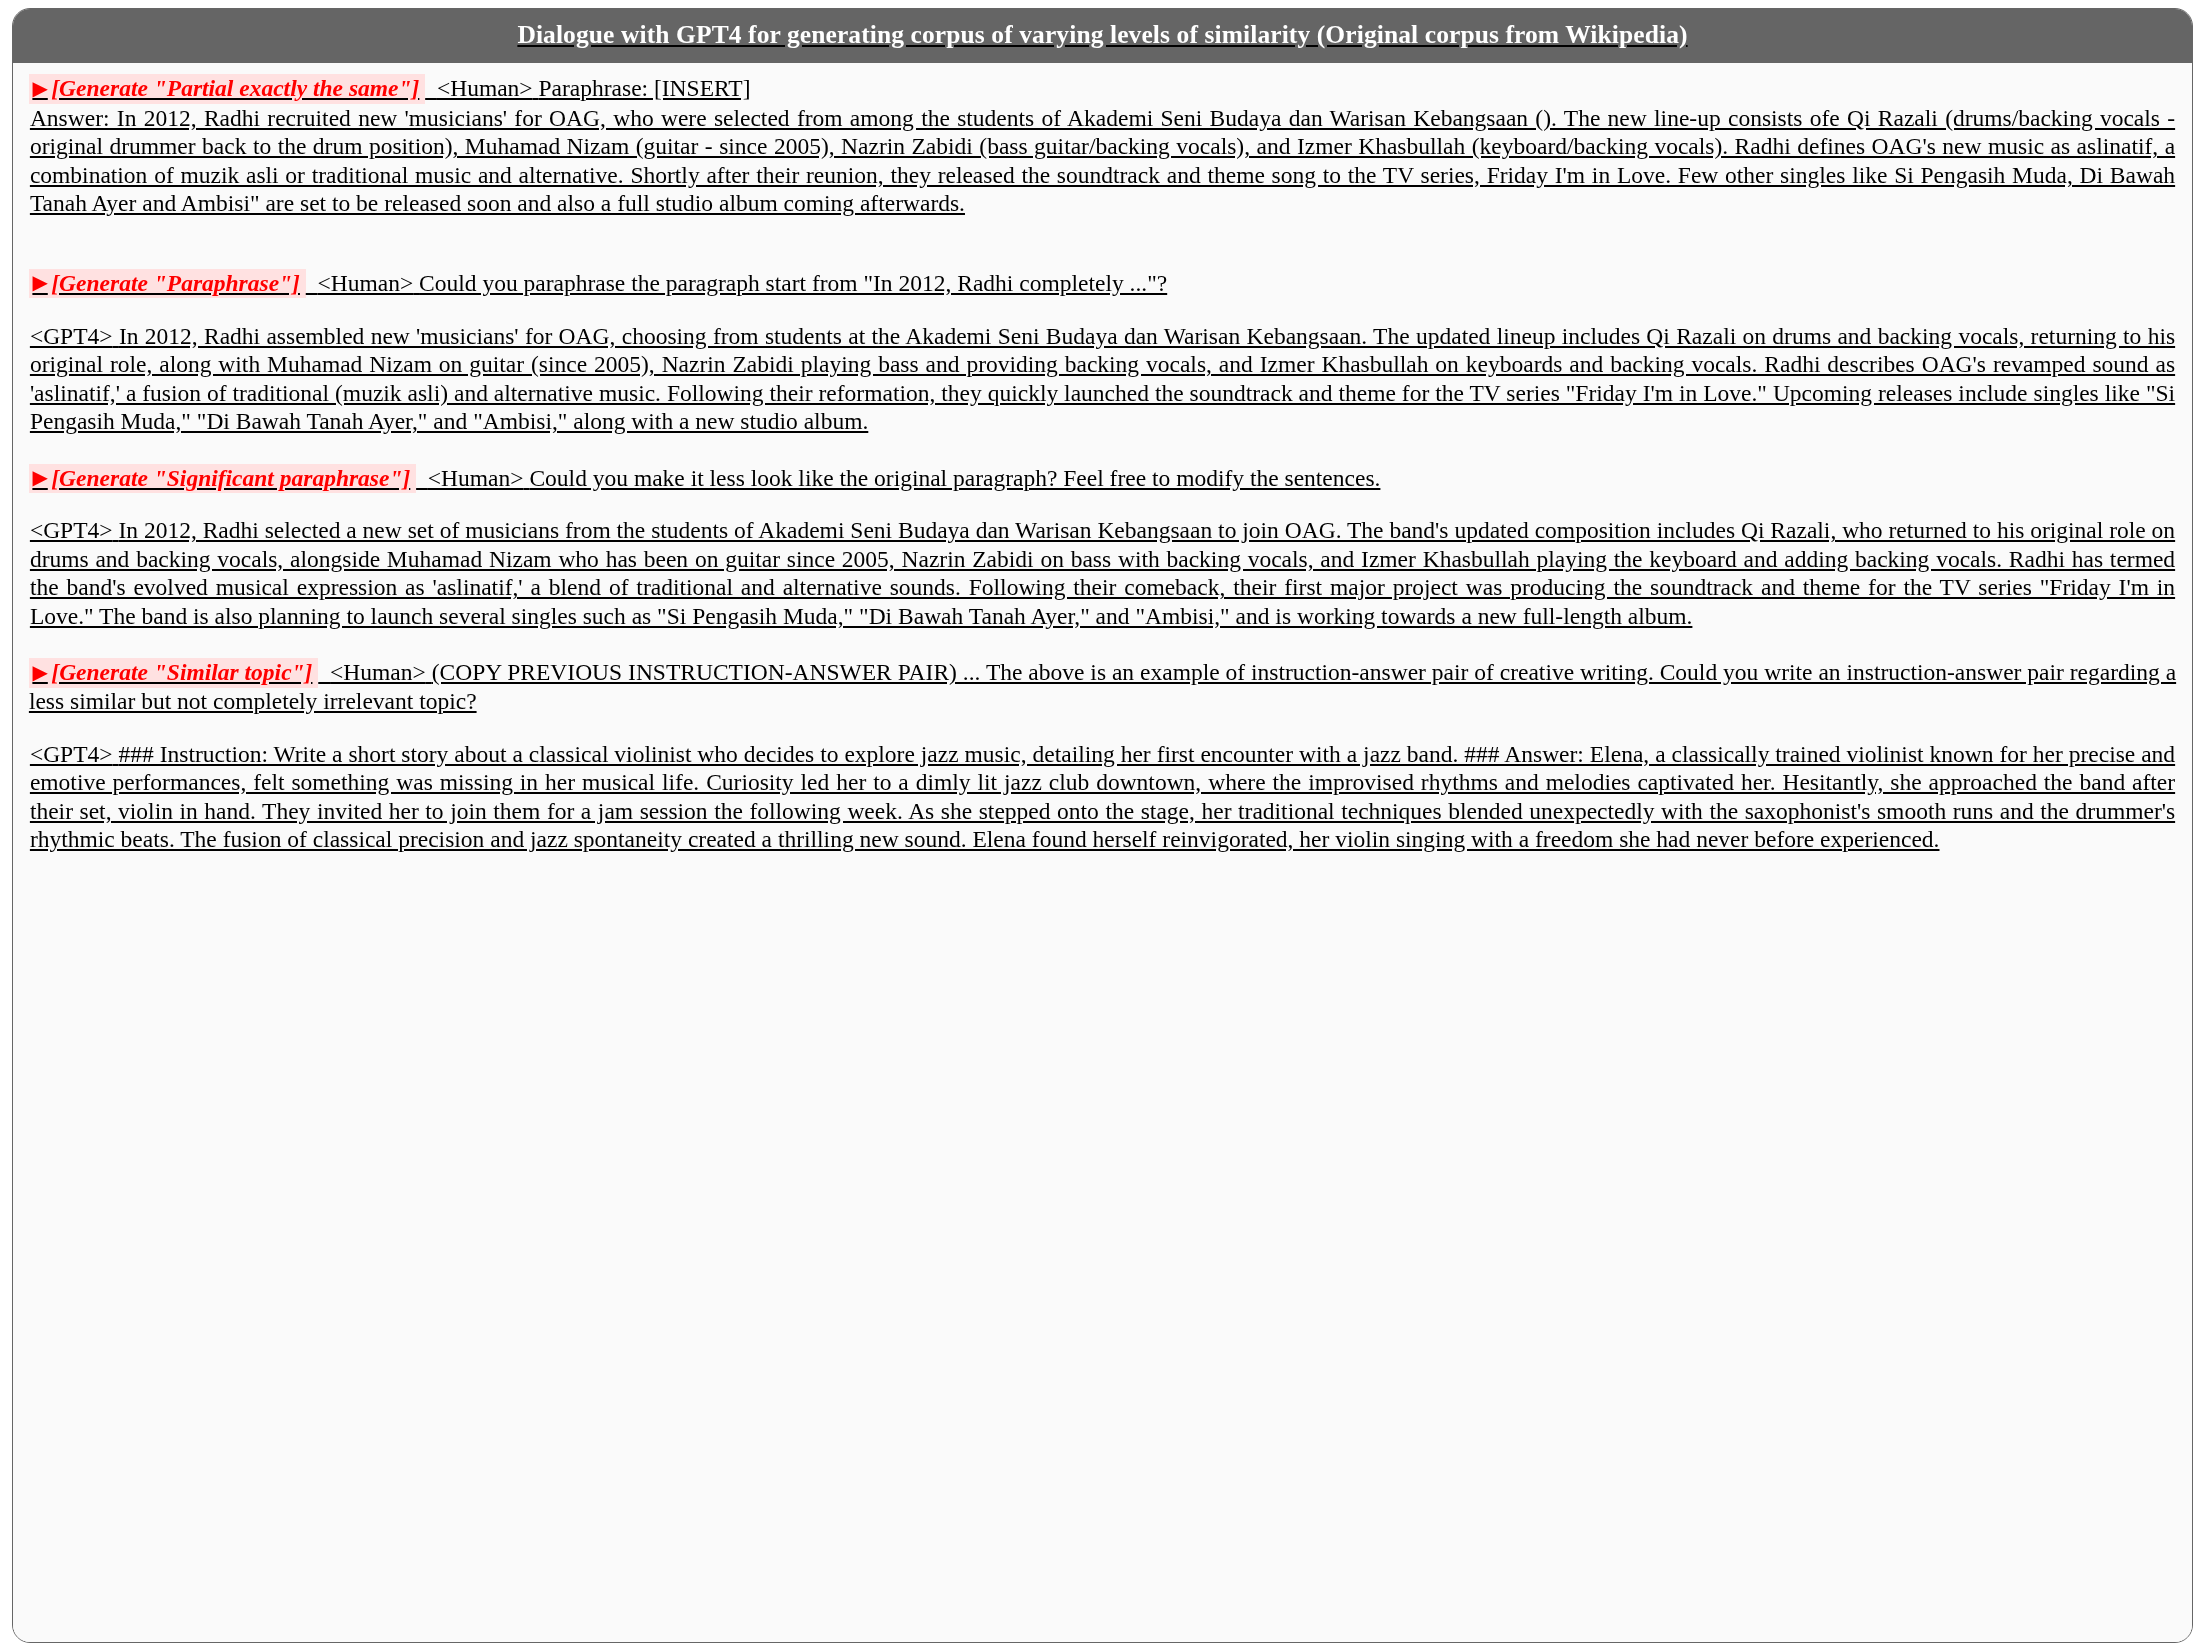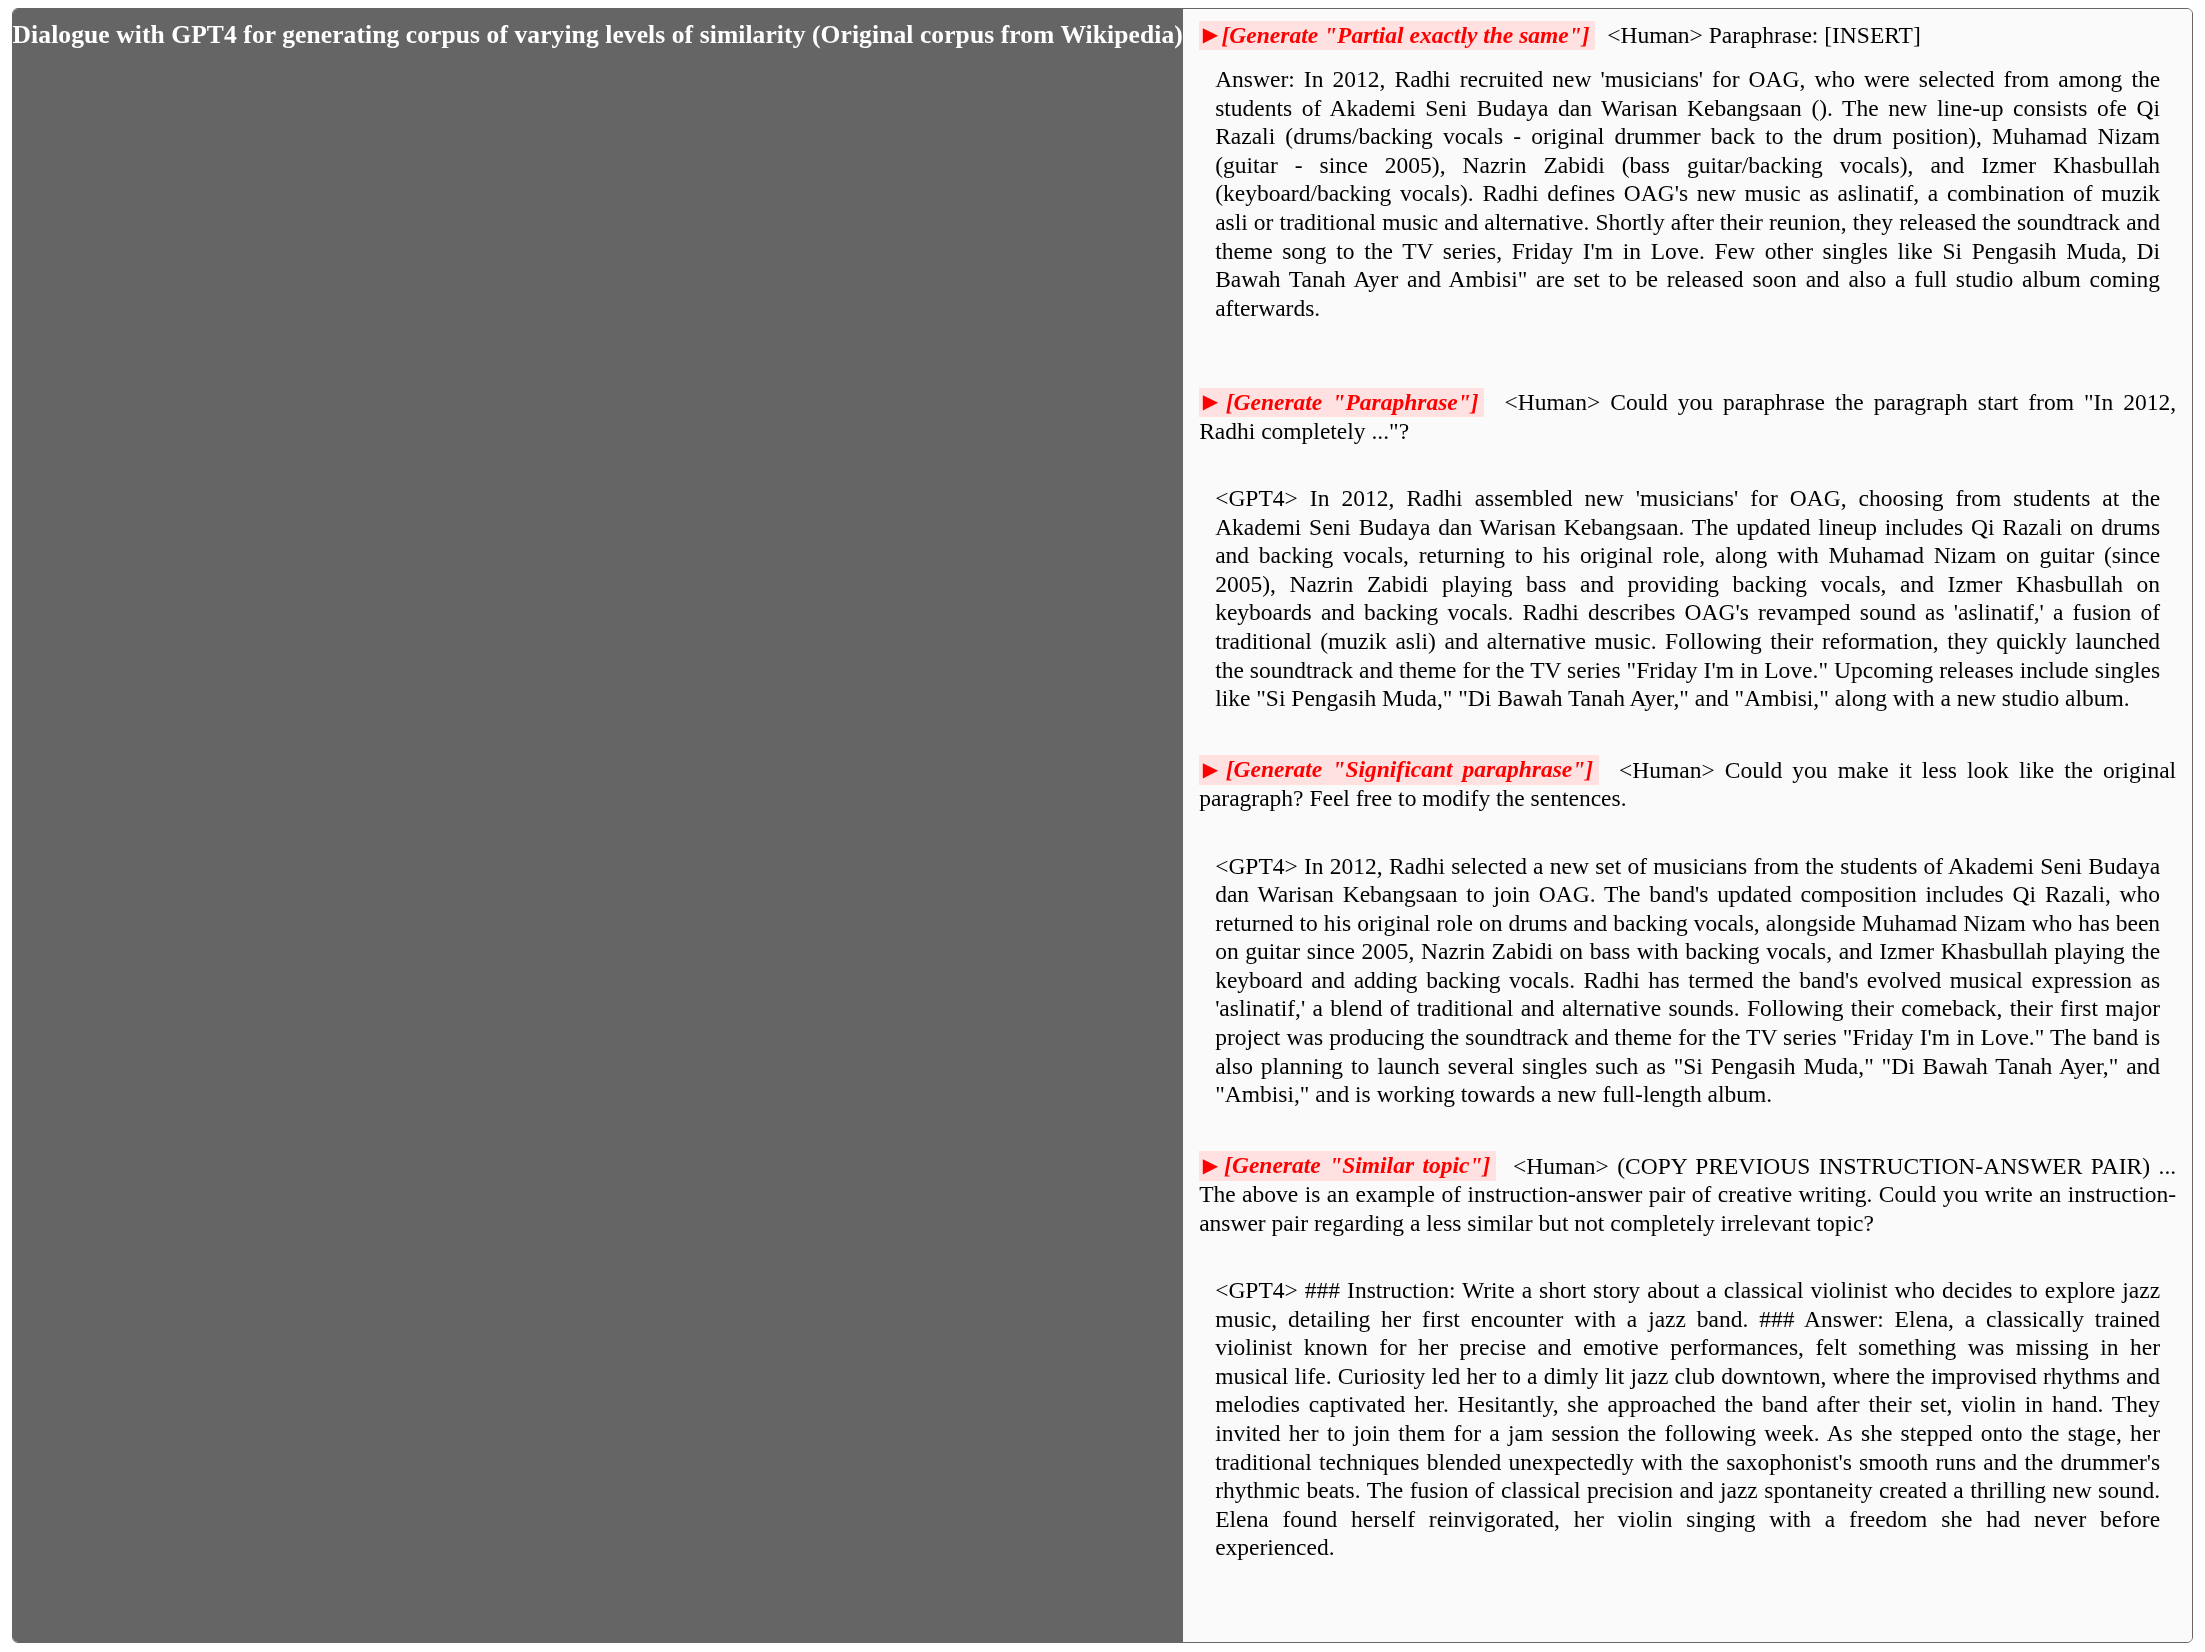--- a/index.html
+++ b/index.html
@@ -13,27 +13,28 @@
   #page {
     width: 2205px;
     height: 1652px;
     box-sizing: border-box;
     padding: 8.1px 11.6px 9.3px 11.6px;
     background: #ffffff;
     position: relative;
   }
   .figure-box {
     border: 1.7px solid #666666;
-    border-radius: 6px;
+    border-radius: 18px;
     overflow: hidden;
     background: #fafafa;
     height: 100%;
     box-sizing: border-box;
     display: flex;
-    flex-direction: row;
+    flex-direction: column;
+    text-decoration: underline;
   }
   .figure-header {
     background: #656565;
     color: #ffffff;
     font-weight: bold;
     font-size: 25.5px;
     line-height: 1.05;
     padding: 12.8px 0 14px 0;
     text-align: center;
     letter-spacing: 0.1px;
@@ -43,21 +44,21 @@
     padding: 11.6px 16.3px 5.8px 16.3px;
     flex: 1 1 auto;
     background: #fafafa;
   }
   .para {
     font-size: 23.5px;
     line-height: 1.215;
     text-align: justify;
     text-justify: inter-word;
     color: #000000;
-    margin: 16px;
+    margin: 1px;
     hyphens: none;
   }
   .turn-line {
     margin: 0;
   }
   .gap-md { height: 23px; }
   .gap-lg { height: 27px; }
   .marker {
     background: #ffe1e1;
     color: #ff0000;

